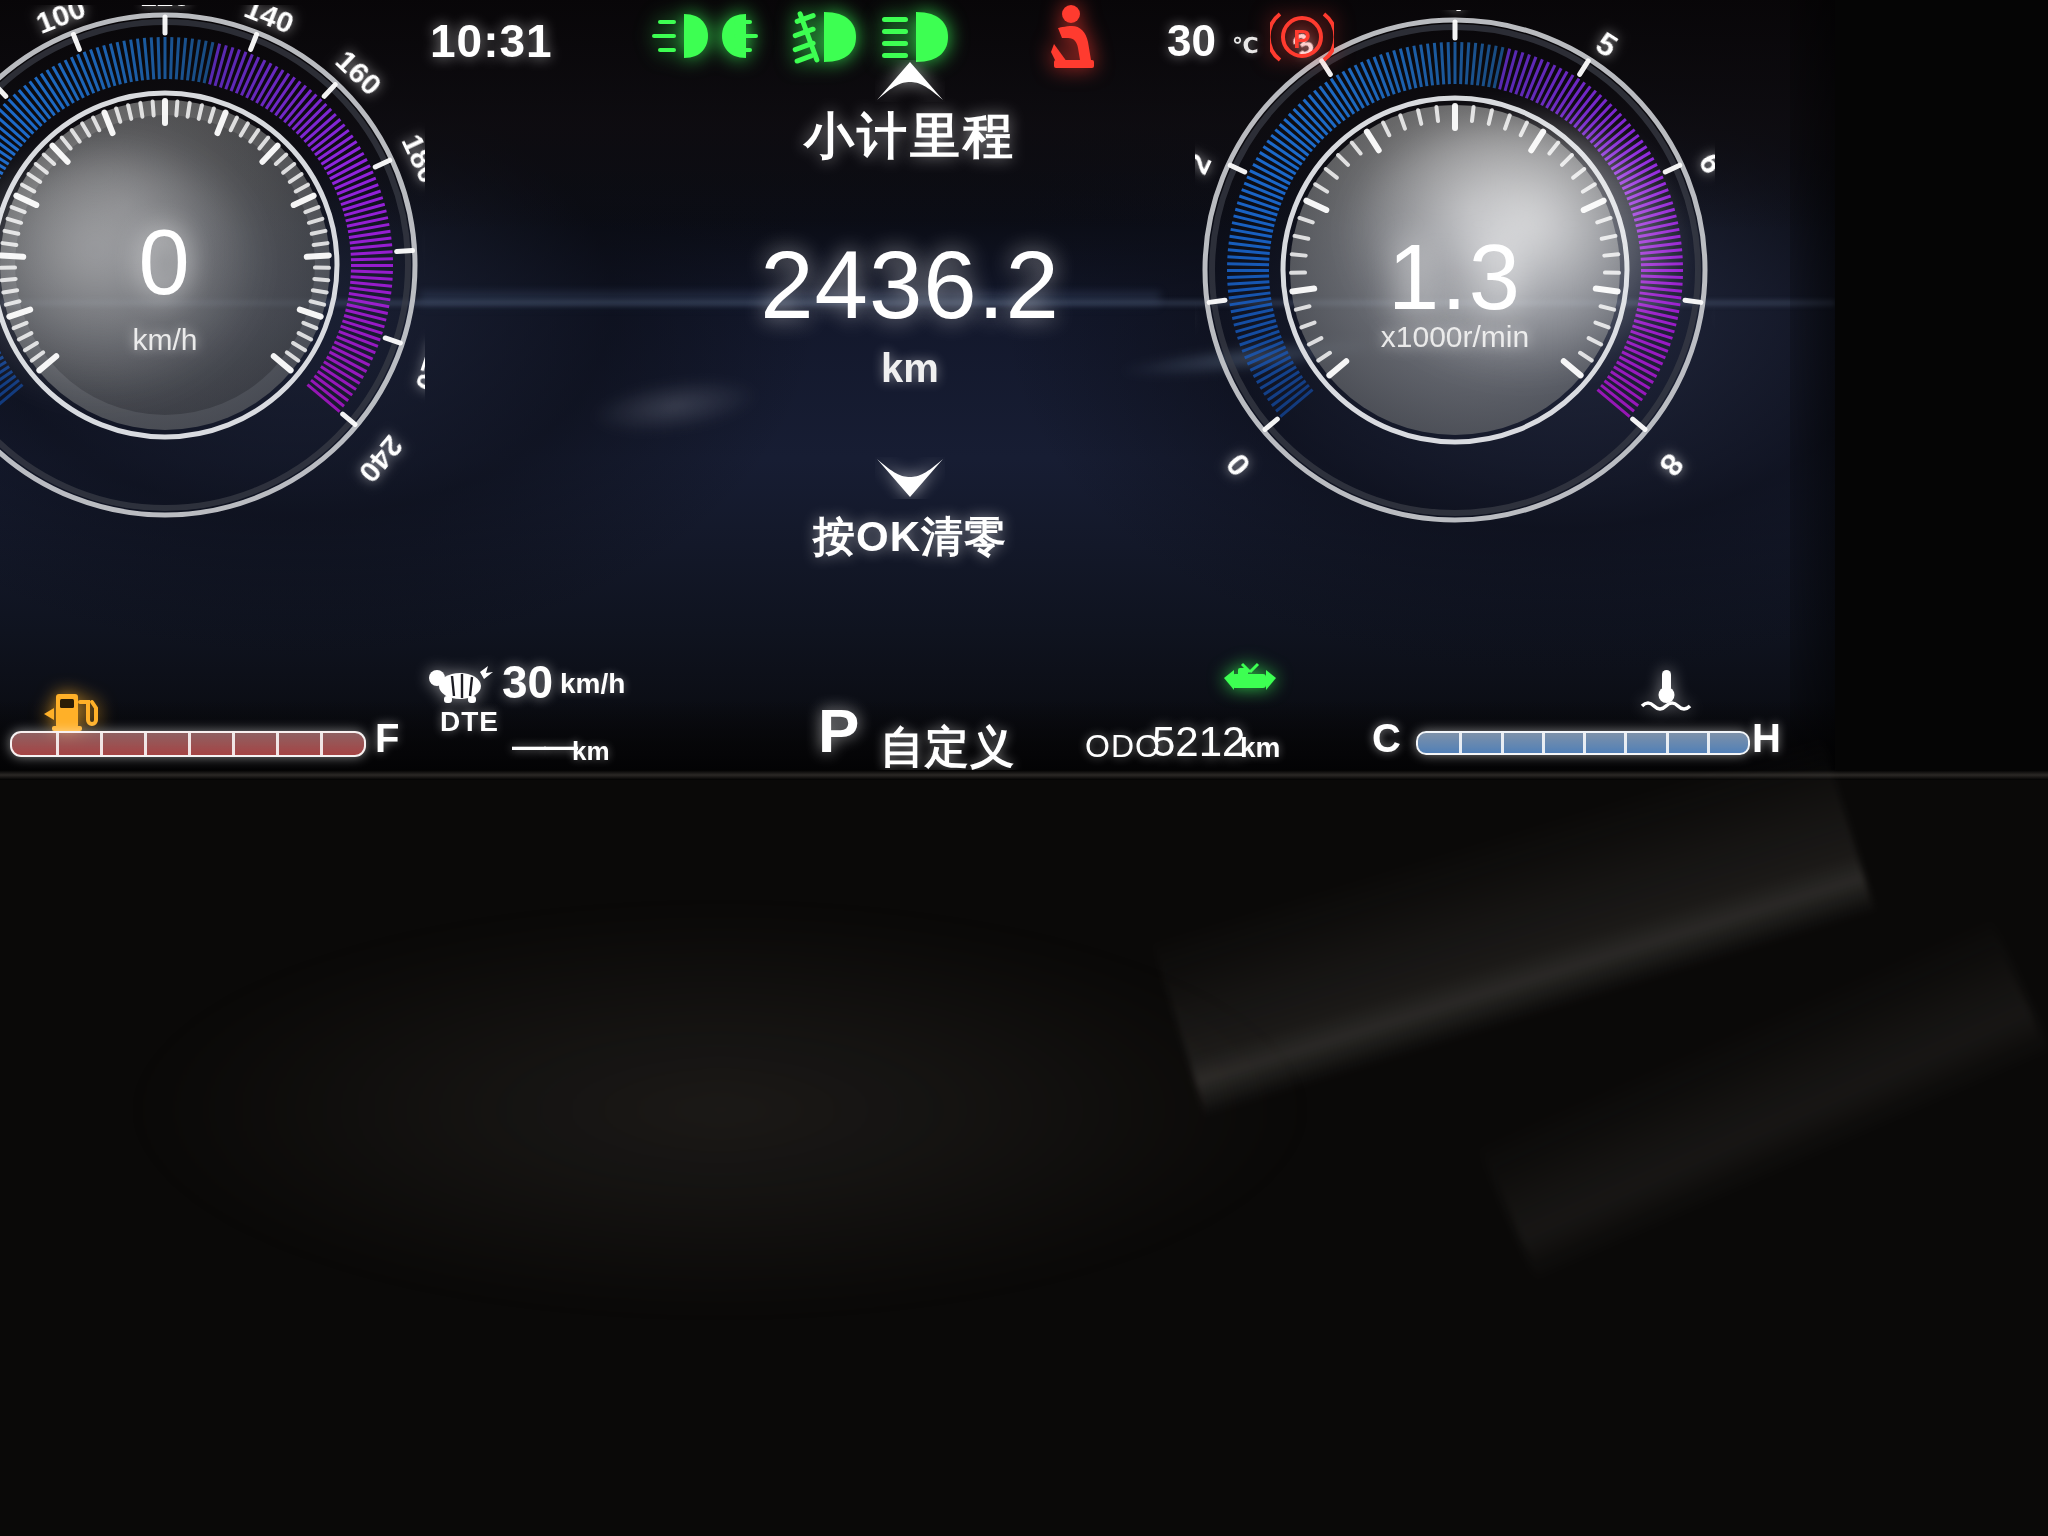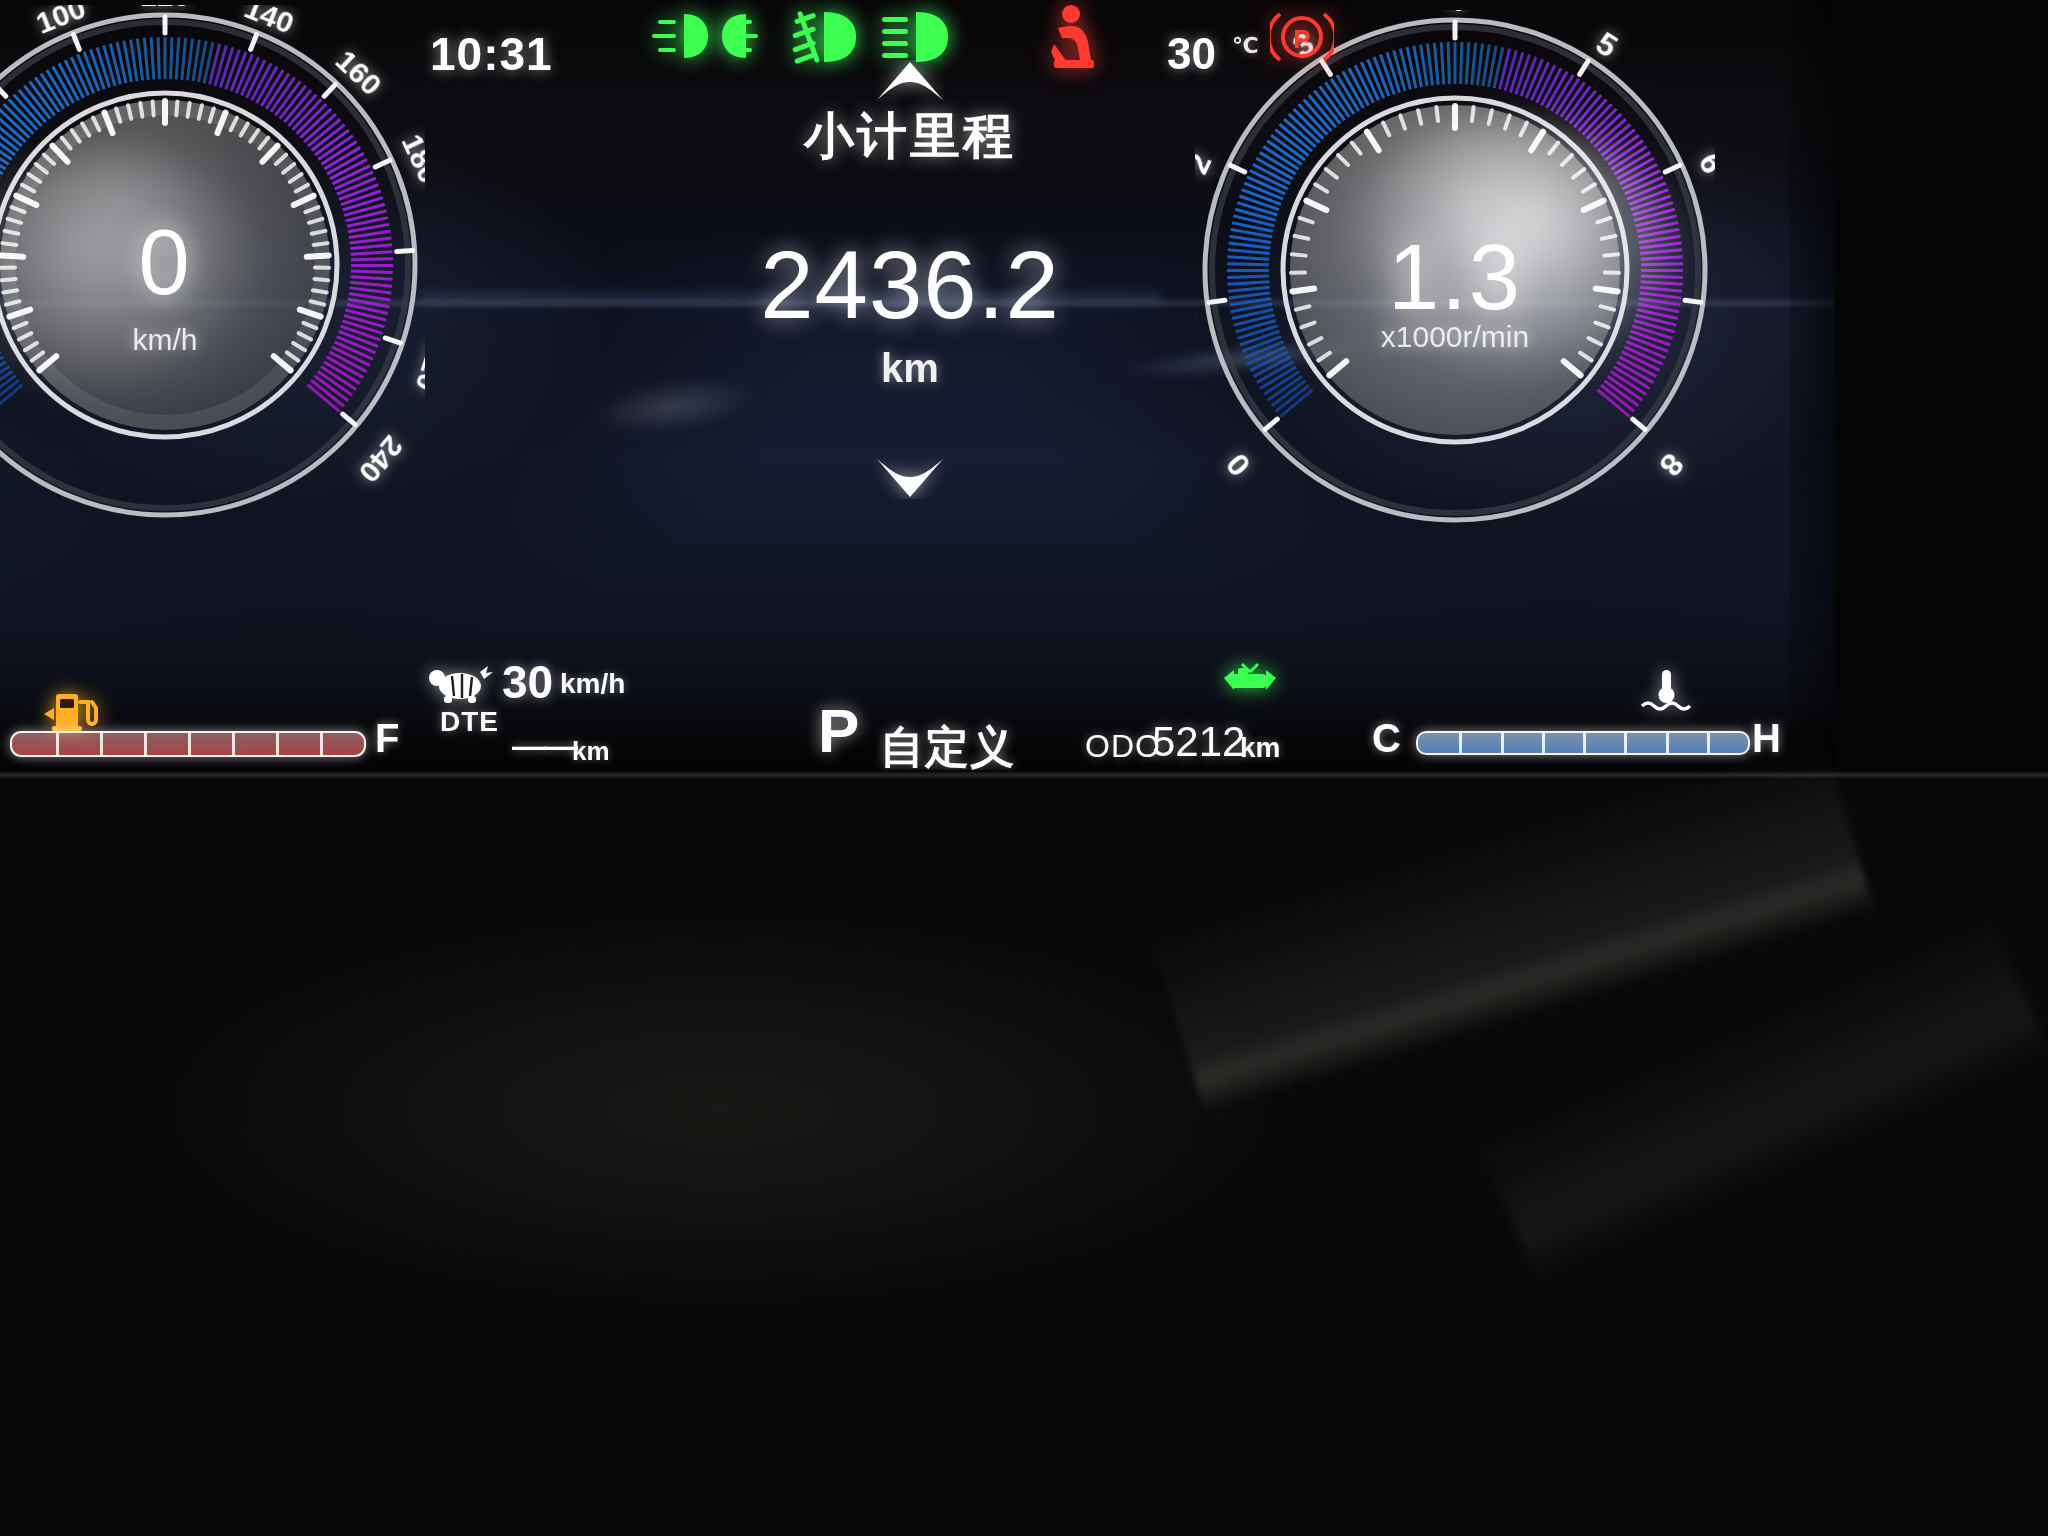--- a/index.html
+++ b/index.html
@@ -44,21 +44,21 @@
   
   #band1{position:absolute;left:0;top:300px;width:1835px;height:6px;background:rgba(150,175,215,.18);filter:blur(2px);}
   #band2{position:absolute;left:420px;top:292px;width:740px;height:18px;background:linear-gradient(180deg,rgba(120,150,200,.22),rgba(0,0,0,0));filter:blur(4px);}
   #smudge{position:absolute;left:590px;top:380px;width:170px;height:52px;border-radius:50%;
         background:radial-gradient(ellipse at center,rgba(190,195,210,.22),rgba(0,0,0,0) 70%);filter:blur(5px);transform:rotate(-8deg);}
   #smudge2{position:absolute;left:1120px;top:345px;width:260px;height:26px;border-radius:50%;
         background:radial-gradient(ellipse at center,rgba(170,200,235,.28),rgba(0,0,0,0) 72%);filter:blur(4px);transform:rotate(-6deg);}
 
   
   #topbar{position:absolute;left:0;top:0;width:1835px;height:75px;}
-  .tb{position:absolute;top:16px;height:75px;display:flex;align-items:center;}
+  .tb{position:absolute;top:3px;height:75px;display:flex;align-items:center;}
   #clock{left:430px;color:#fff;font-size:46px;font-weight:700;letter-spacing:1px;
         text-shadow:0 0 14px rgba(255,255,255,.55);}
   #tempVal{left:1167px;color:#fff;font-size:44px;font-weight:700;text-shadow:0 0 12px rgba(255,255,255,.5);}
   #tempUnit{left:1232px;top:8px;color:#e8e8e8;font-size:22px;font-weight:700;text-shadow:0 0 8px rgba(255,255,255,.4);}
 
   .grnIcon{position:absolute;top:8px;filter:drop-shadow(0 0 10px rgba(60,255,90,.85));}
   .redIcon{position:absolute;filter:drop-shadow(0 0 10px rgba(255,60,50,.8));}
 
   
   #center{position:absolute;left:560px;top:60px;width:700px;height:660px;text-align:center;}
@@ -715,20 +715,21 @@
     <div id="center">
       <svg id="arrowUpSvg" width="70" height="42" viewBox="0 0 70 42" style="display:block;margin:0 auto;">
         <path d="M35 2 L68 40 C52 26 44 22 35 22 C26 22 18 26 2 40 Z" fill="#fff" style="filter:drop-shadow(0 0 8px rgba(255,255,255,.6))"></path>
       </svg>
       <div id="tripLabel">小计里程</div>
       <div id="tripValue">2436.2</div>
       <div id="tripUnit">km</div>
       <svg id="arrowDownSvg" width="70" height="42" viewBox="0 0 70 42" style="display:block;margin:66px auto 0;">
         <path d="M35 40 L68 2 C52 16 44 20 35 20 C26 20 18 16 2 2 Z" fill="#fff" style="filter:drop-shadow(0 0 8px rgba(255,255,255,.6))"></path>
       </svg>
+      <div id="okHint">按OK清零</div>
     </div>
 
     <div id="clusterBottom"></div>
 
     <svg style="position:absolute;left:428px;top:660px;filter:drop-shadow(0 0 8px rgba(255,255,255,.5));" width="66" height="44" viewBox="0 0 66 44">
       <g fill="#fff">
         <ellipse cx="32" cy="26" rx="21" ry="13"></ellipse>
         <circle cx="9" cy="18" r="8"></circle>
         <rect x="16" y="36" width="8" height="7" rx="3"></rect>
         <rect x="40" y="36" width="8" height="7" rx="3"></rect>

